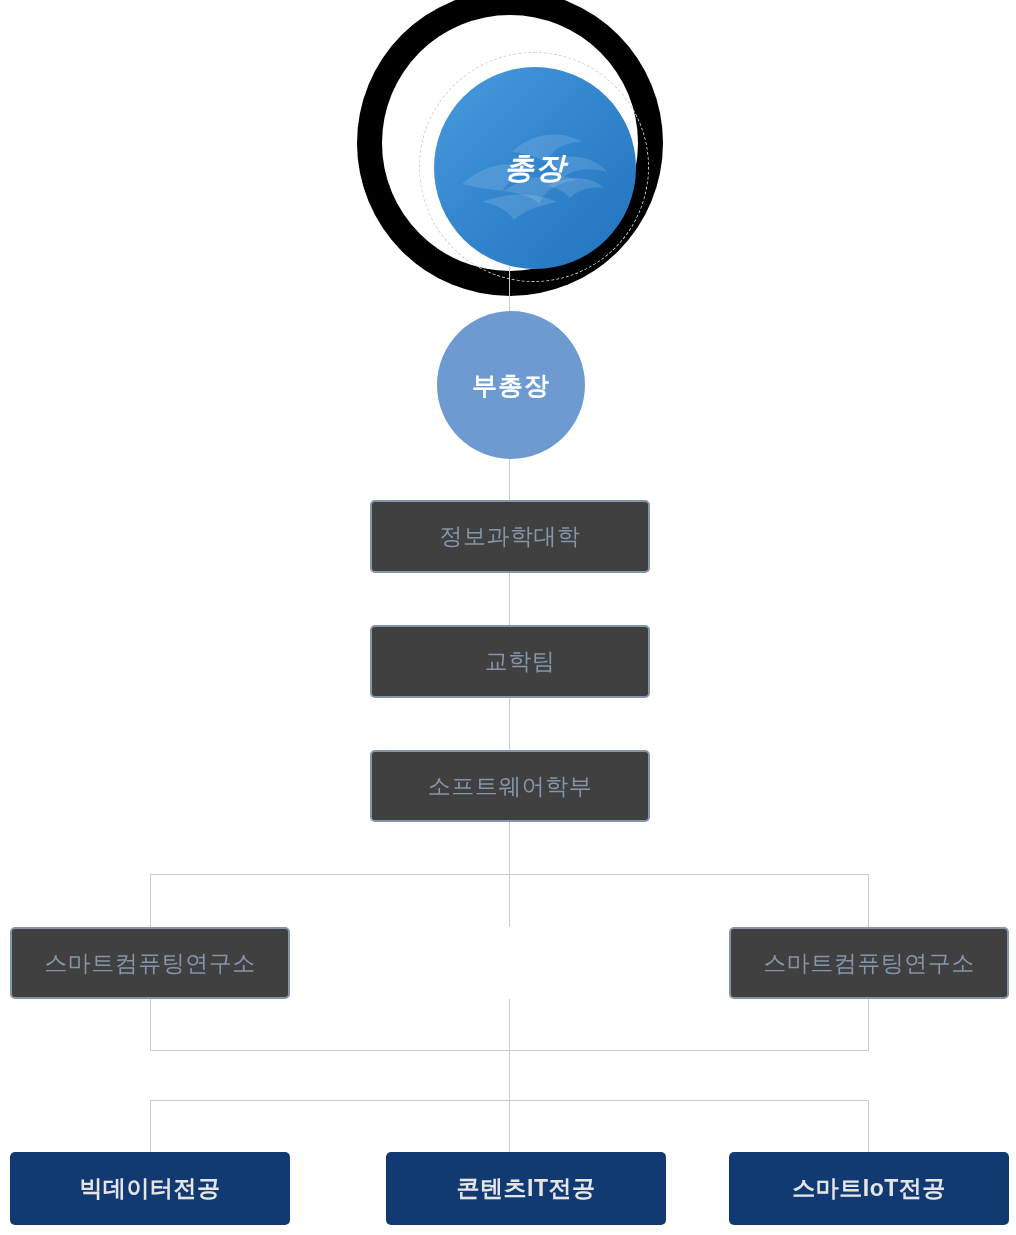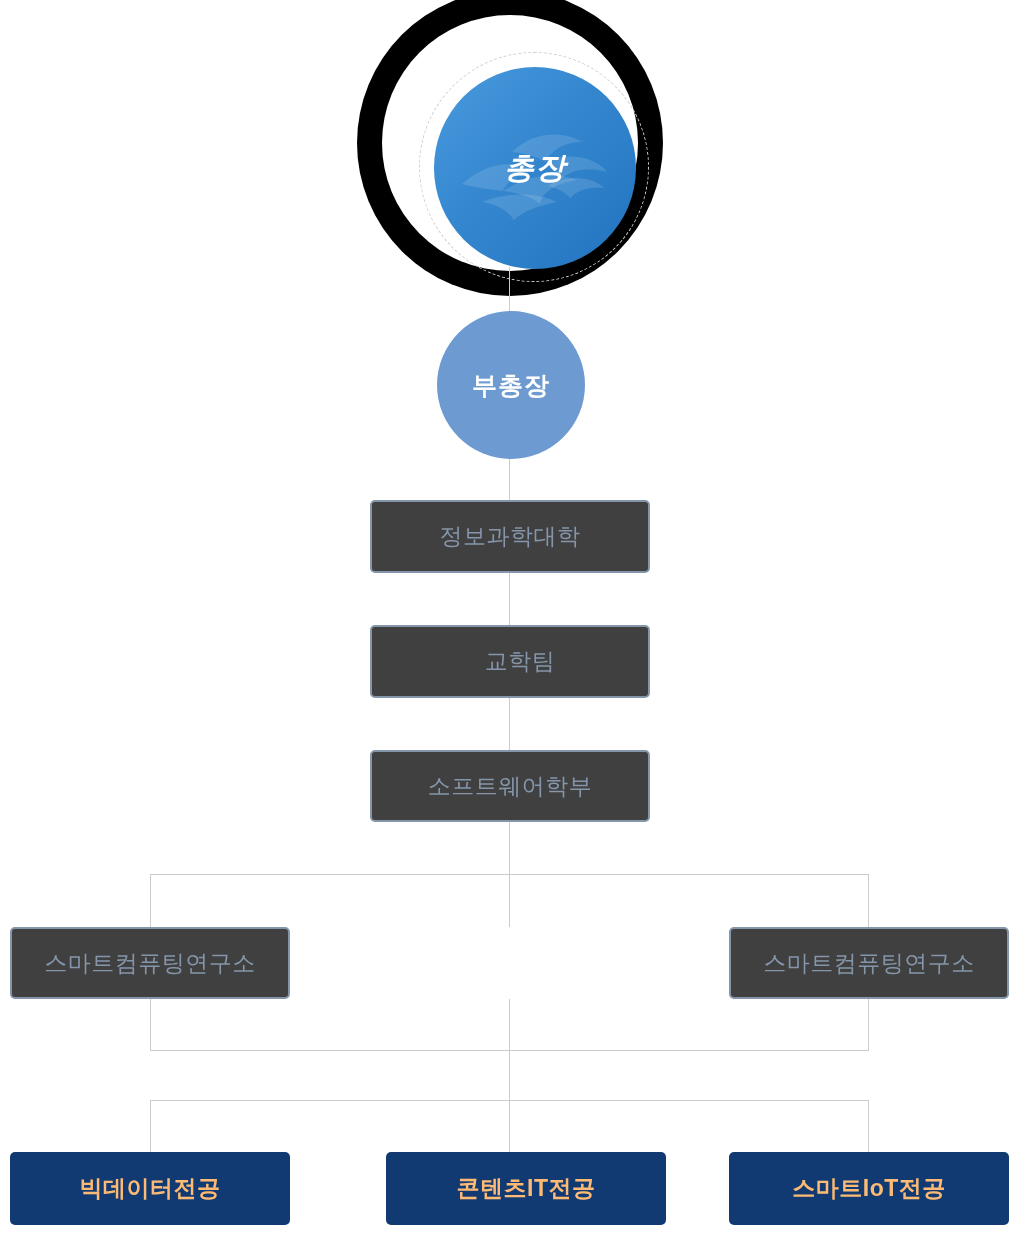--- a/index.html
+++ b/index.html
@@ -53,21 +53,21 @@
     position:absolute;width:280px;height:72px;box-sizing:border-box;
     background:#404040;border:2px solid #8496aa;border-radius:5px;
     display:flex;align-items:center;justify-content:center;
     color:#8595aa;font-size:23px;letter-spacing:0.5px;z-index:4;
   }
   
   .major-box{
     position:absolute;width:280px;height:73px;box-sizing:border-box;
     background:#123a72;border-radius:5px;
     display:flex;align-items:center;justify-content:center;
-    color:#fdba74;font-size:23px;font-weight:bold;letter-spacing:0.5px;z-index:4;
+    color:#e5e5e5;font-size:23px;font-weight:bold;letter-spacing:0.5px;z-index:4;
   }
 </style>
 </head>
 <body>
 
 <div class="canvas">
 
   <div class="vline" style="left:509px;top:267px;height:44px;"></div>
   <div class="vline" style="left:509px;top:459px;height:41px;"></div>
   <div class="vline" style="left:509px;top:573px;height:52px;"></div>

